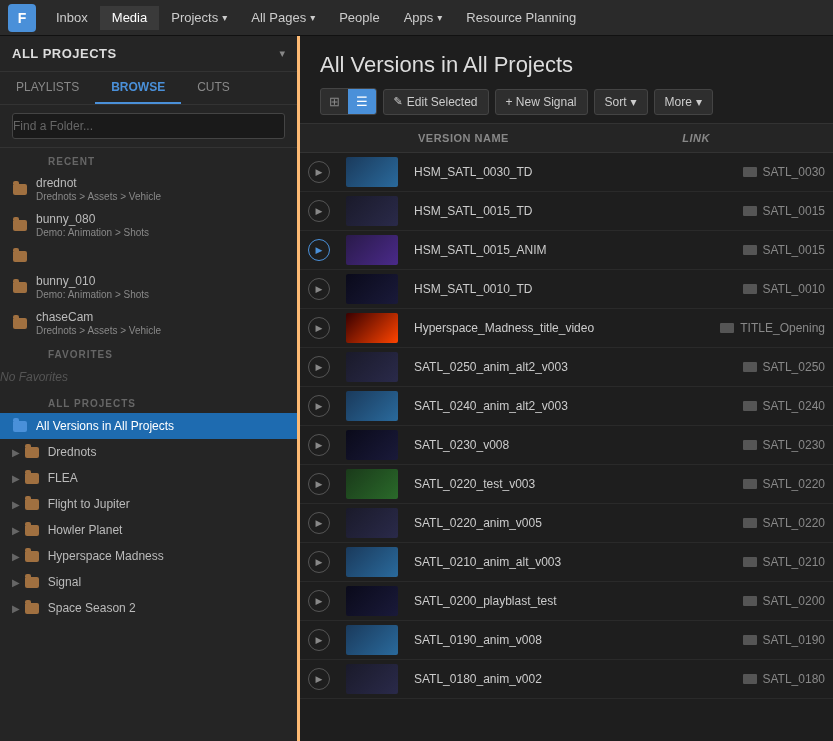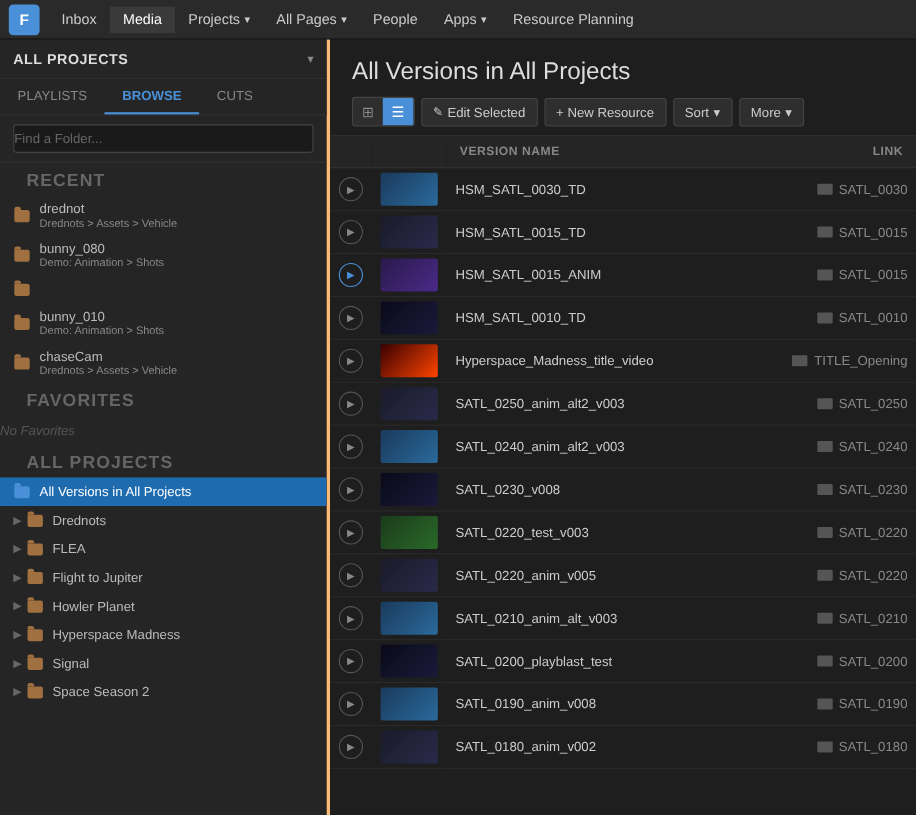--- a/index.html
+++ b/index.html
@@ -101,24 +101,25 @@
       border-radius: 3px;
       font-size: 12px;
       outline: none;
     }
     .sidebar-search input::placeholder { color: #666; }
 
     .sidebar-content { overflow-y: auto; flex: 1; }
 
     .sidebar-section-label {
       padding: 8px 24px 4px;
-      font-size: 16px;
+      font-size: 10px;
       color: #666;
       letter-spacing: 1px;
       font-weight: 600;
+      margin-left: 24px;
     }
 
     .sidebar-item {
       display: flex;
       align-items: center;
       padding: 5px 12px;
       cursor: pointer;
       color: #bbb;
       font-size: 12px;
     }
@@ -240,21 +241,21 @@
       border-bottom: 1px solid #333;
     }
     thead th {
       padding: 8px 12px;
       text-align: left;
       font-size: 11px;
       color: #888;
       letter-spacing: 0.5px;
       font-weight: 600;
     }
-    thead th.right { text-align: right; }
+    thead th.right { text-align: left; font-style: italic; }
 
     tbody tr {
       border-bottom: 1px solid #2a2a2a;
       cursor: pointer;
     }
 
     td { padding: 4px 8px; vertical-align: middle; }
 
     .td-icon { width: 30px; text-align: center; }
     .td-thumb { width: 60px; }
@@ -460,21 +461,21 @@
       <div class="content-toolbar">
         <div class="grid-list-toggle">
           <div class="toggle-btn">⊞</div>
           <div class="toggle-btn active">☰</div>
         </div>
         <div class="toolbar-btn">
           <span class="btn-icon">✎</span>
           <span>Edit Selected</span>
         </div>
         <div class="toolbar-btn">
-          <span>+ New Resource</span>
+          <span>+ New Signal</span>
         </div>
         <div class="toolbar-btn">
           <span>Sort</span>
           <span>▾</span>
         </div>
         <div class="toolbar-btn">
           <span>More</span>
           <span>▾</span>
         </div>
       </div>

